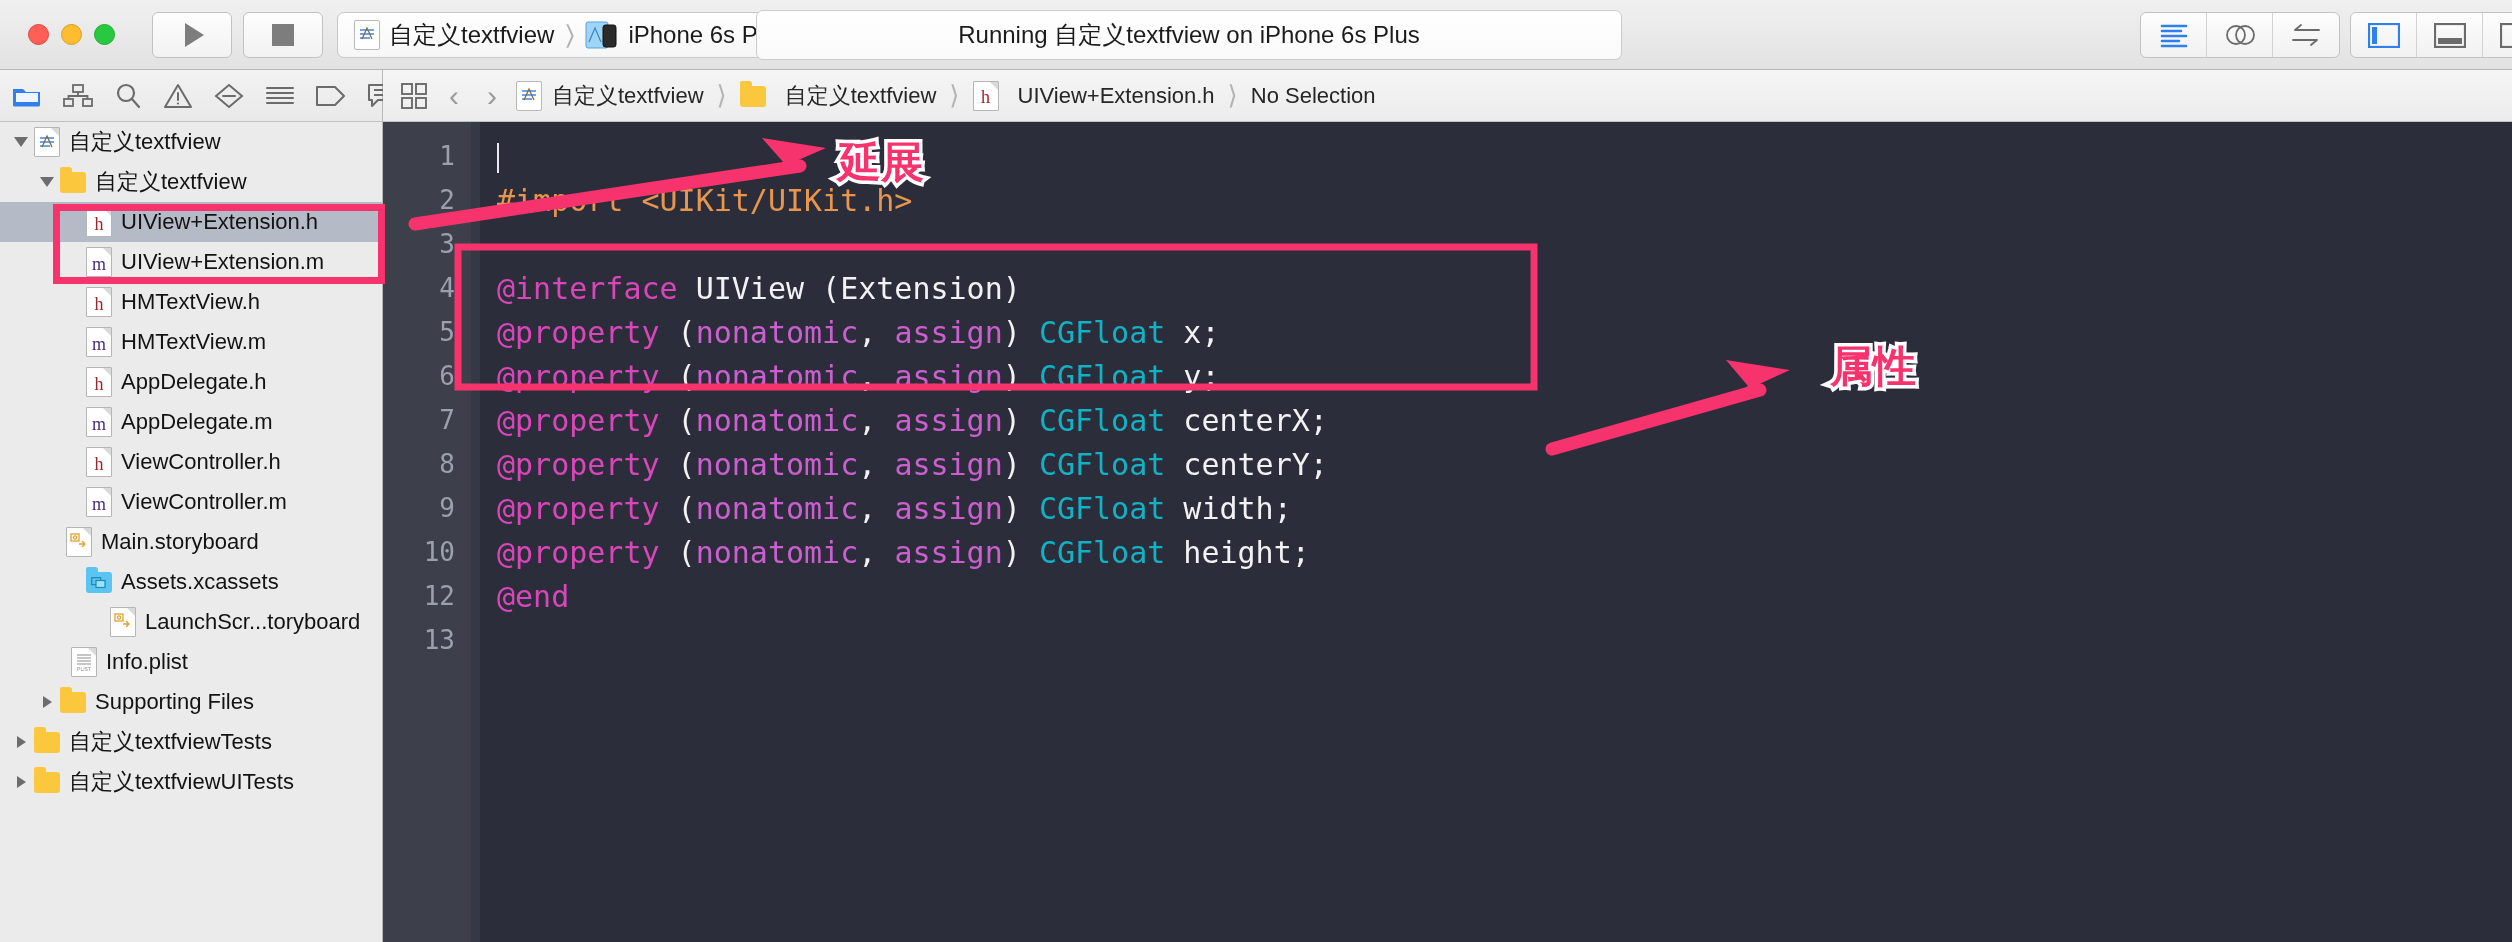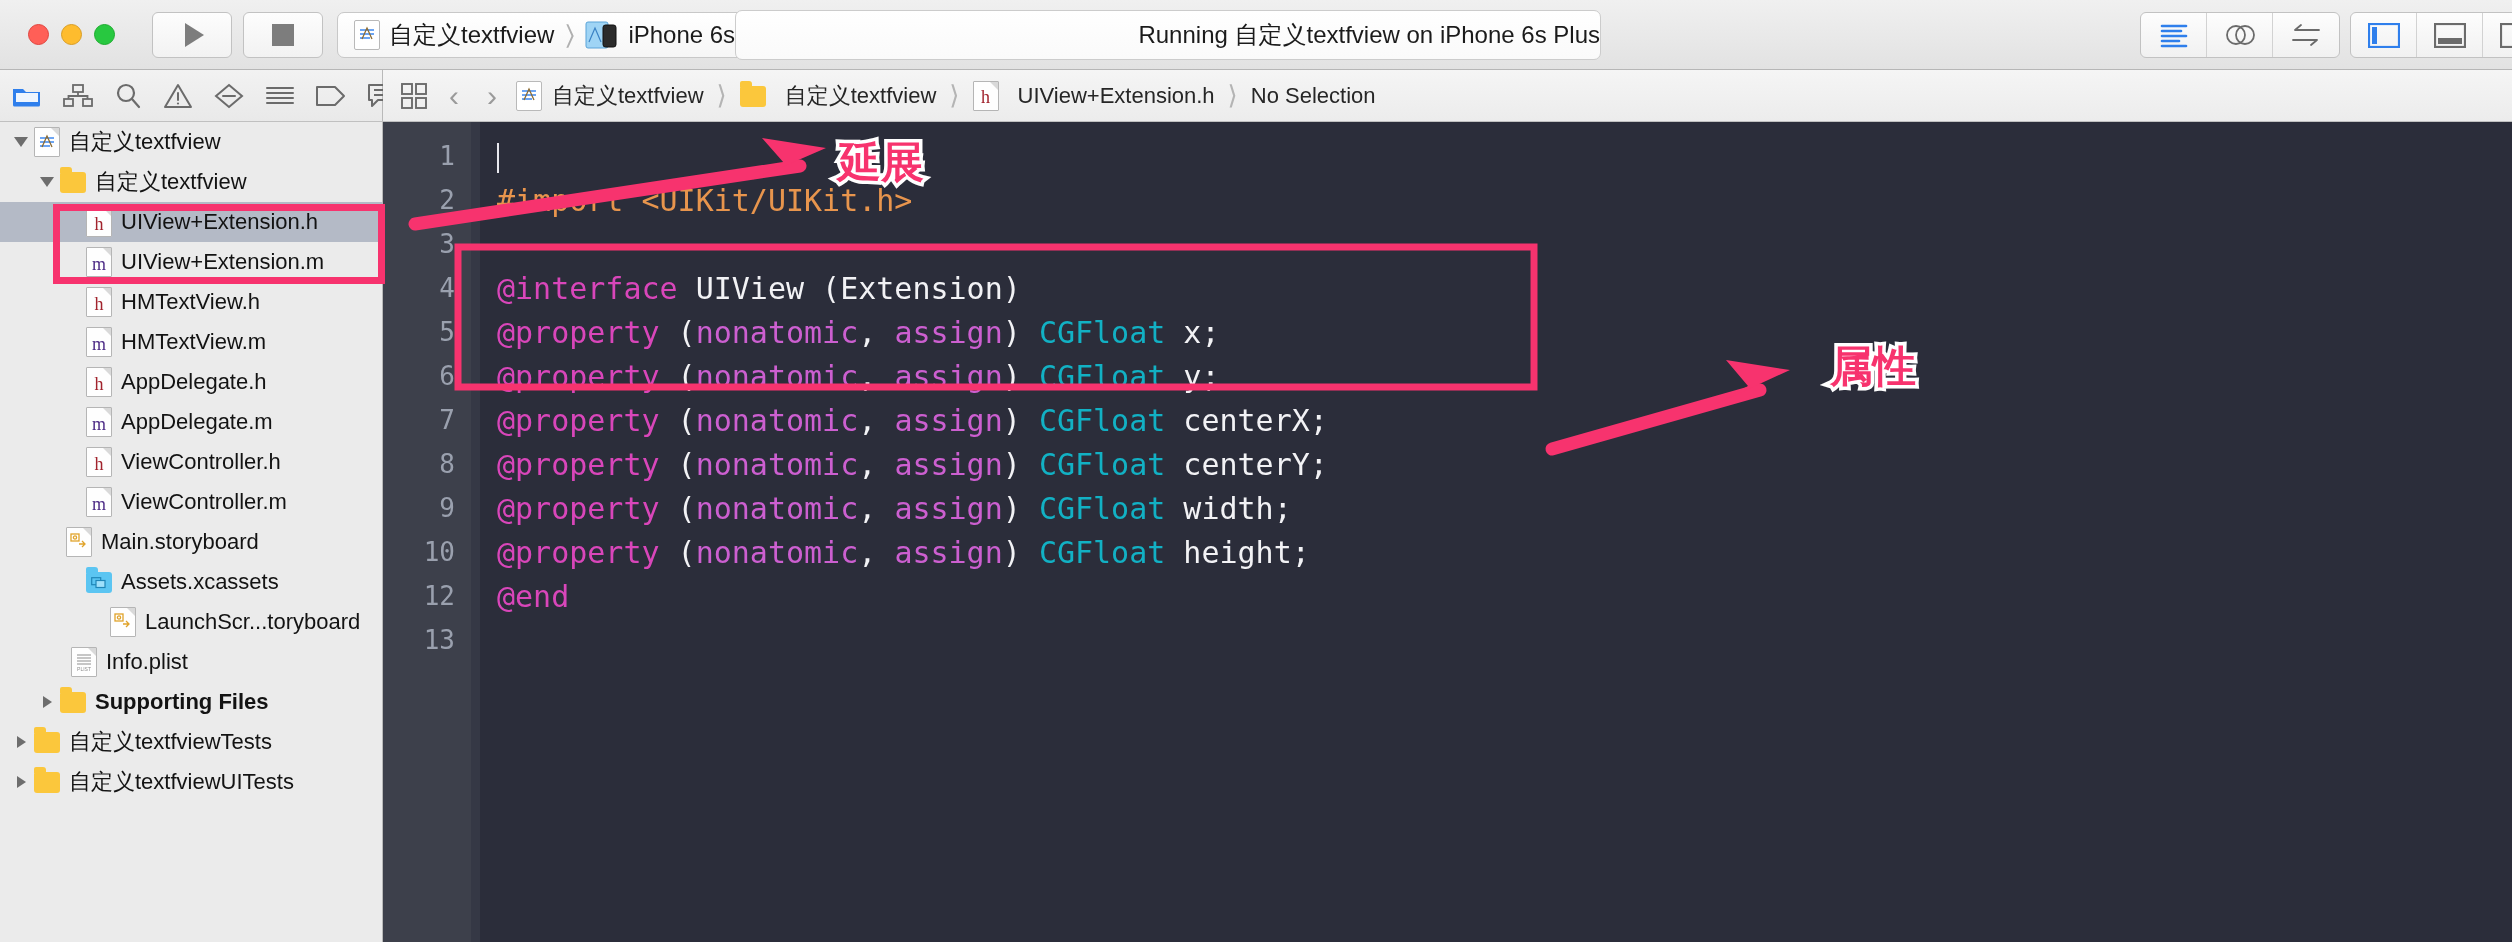--- a/index.html
+++ b/index.html
@@ -52,24 +52,24 @@
     position: absolute; inset: 0; background: #fff;
     border: 1px solid #b9b9b9; border-radius: 2px;
   }
   .icn-xcodeproj .ham {
     position: absolute; left: 4px; top: 6px; width: 18px; height: 16px;
   }
 
   .icn-device { width: 34px; height: 30px; position: relative; flex: 0 0 auto; }
 
   #status-bar {
-    position: absolute; left: 735px; top: 10px; width: 866px; height: 50px;
+    position: absolute; left: 756px; top: 10px; width: 866px; height: 50px;
     background: linear-gradient(to bottom, #ffffff, #fafafa);
     border: 1px solid #cccccc; border-radius: 7px;
-    display: flex; align-items: center; justify-content: flex-end;
+    display: flex; align-items: center; justify-content: center;
   }
   #status-bar .st { font-size: 24px; color: #1b1b1b; }
 
   .seg-group {
     position: absolute; top: 12px; height: 46px; display: flex;
     border: 1px solid #c2c2c2; border-radius: 6px; overflow: hidden;
     background: linear-gradient(to bottom, #fdfdfd, #f1f1f1);
   }
   .seg {
     width: 66px; display: flex; align-items: center; justify-content: center;
@@ -556,21 +556,21 @@
                 <line x1="2" y1="3" x2="16" y2="3"></line>
                 <line x1="2" y1="6" x2="16" y2="6"></line>
                 <line x1="2" y1="9" x2="16" y2="9"></line>
                 <line x1="2" y1="12" x2="16" y2="12"></line>
               </g>
               <text x="9" y="19" font-size="5" text-anchor="middle" fill="#8e8e8e" font-family="sans-serif">PLIST</text>
             </svg>
           </span>
           <span>Info.plist</span>
         </div>
-        <div class="row" style="padding-left: 34px; font-weight: bold;">
+        <div class="row" style="padding-left: 34px;">
           <span class="disc-slot">
             <span class="disc"></span>
           </span>
           <span class="fi">
             <span class="fi-folder"></span>
           </span>
           <span>Supporting Files</span>
         </div>
         <div class="row" style="padding-left: 8px;">
           <span class="disc-slot">

